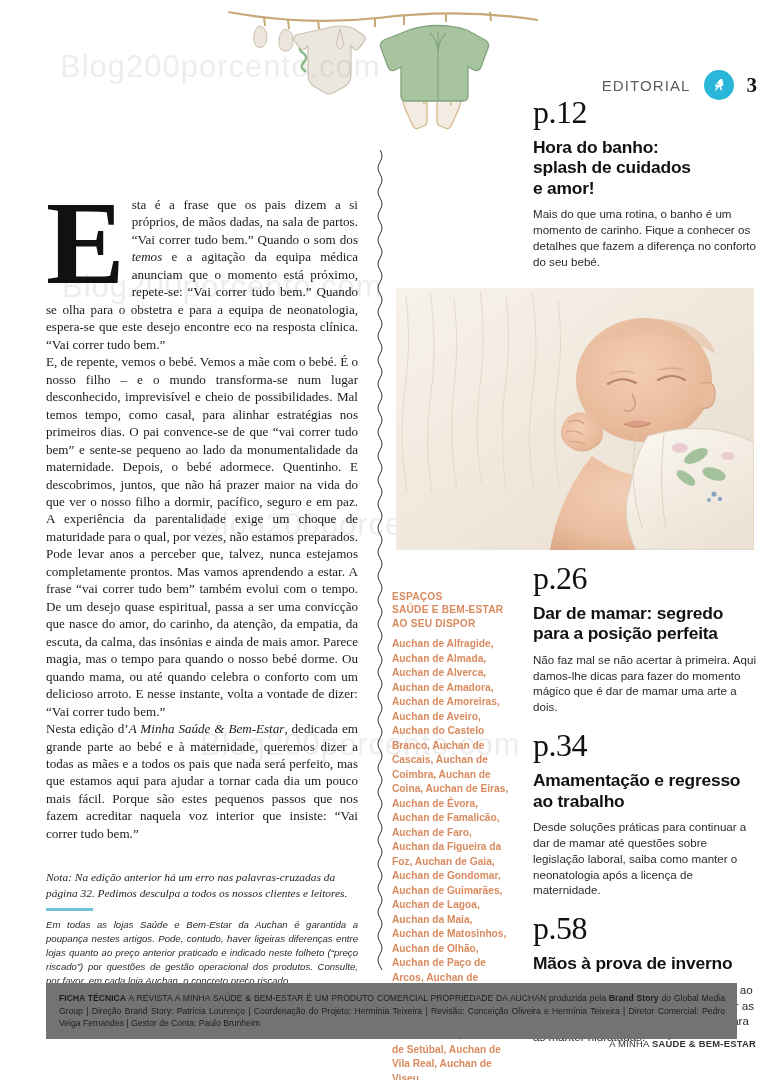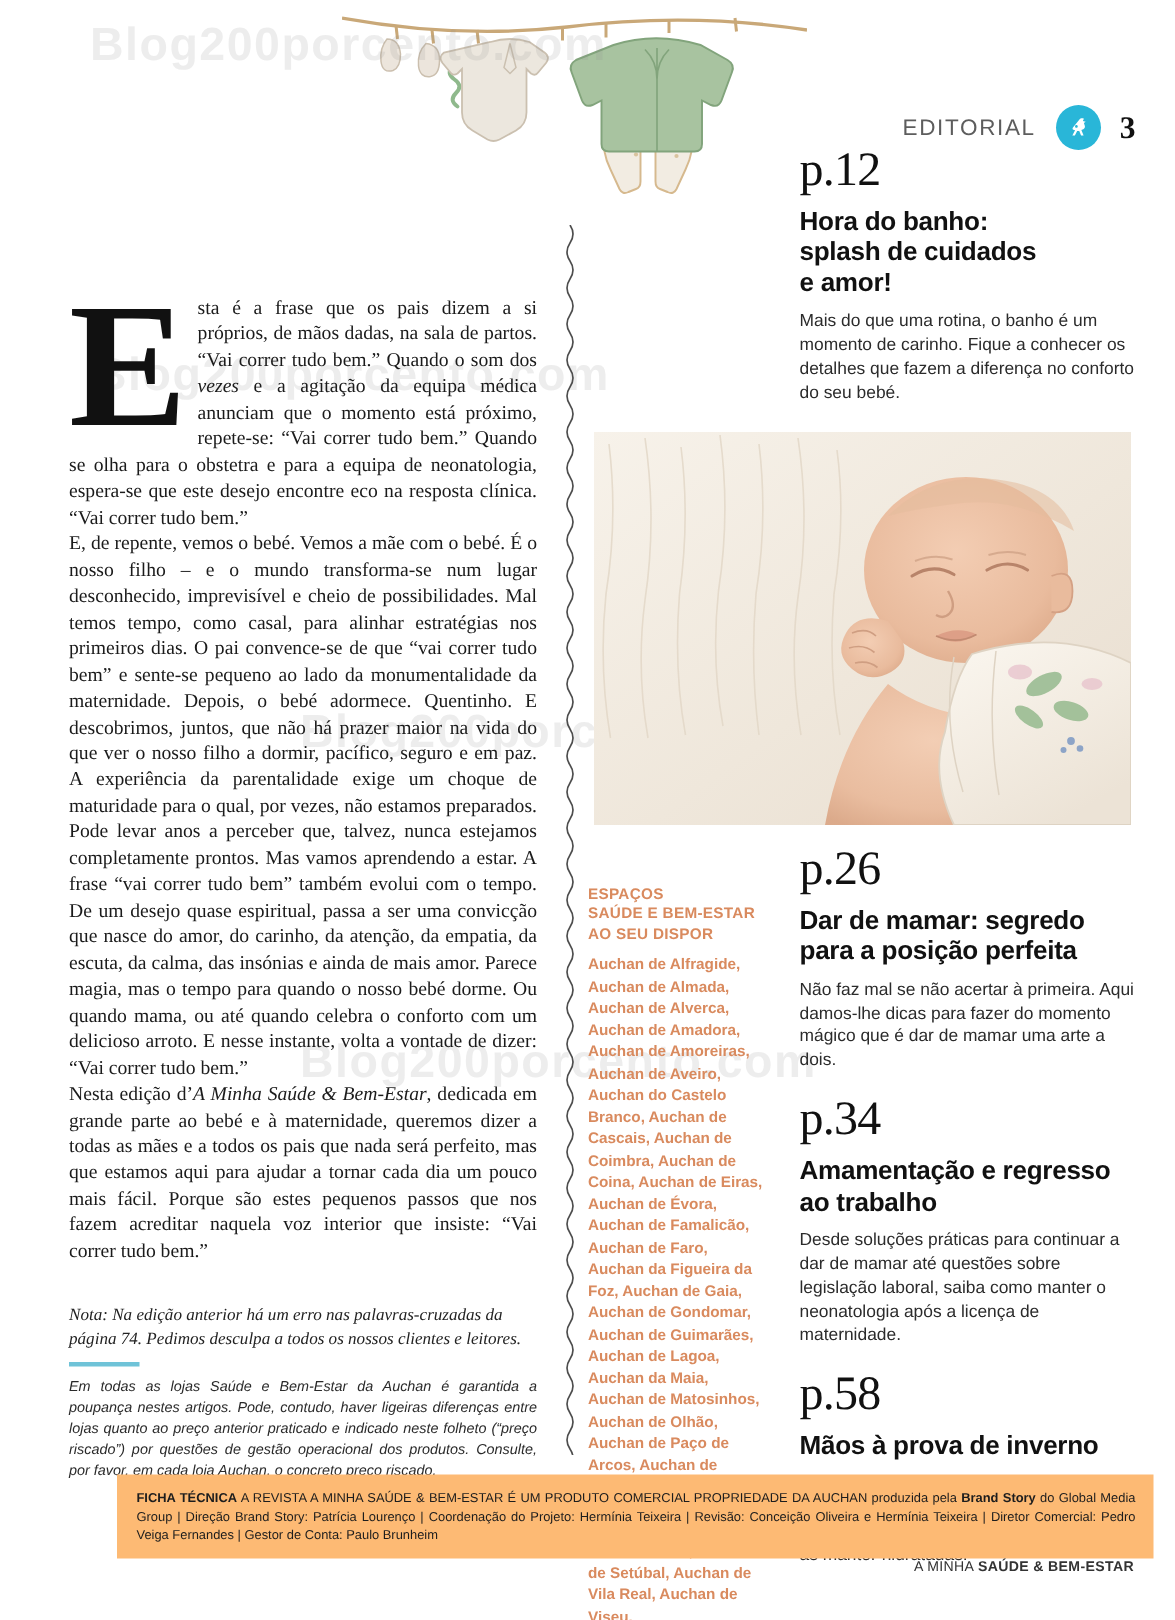--- a/index.html
+++ b/index.html
@@ -57,29 +57,29 @@
   .tsr-b{font-size:11.6px;line-height:1.37;margin-top:8px;color:#2b2b2b;}
 
   .photo{position:absolute;left:396px;top:288px;width:358px;height:262px;overflow:hidden;background:#efe7df;}
   .photo svg{display:block;}
 
   .colR2{position:absolute;left:533px;top:562px;width:224px;}
   .blk{margin-bottom:14px;}
   .blk:last-child{margin-bottom:0;}
 
   
-  .ficha{position:absolute;left:46px;top:983px;width:691px;height:56px;background:#fdba74;margin-left:32px;}
+  .ficha{position:absolute;left:46px;top:983px;width:691px;height:56px;background:#737373;}
   .ficha-in{padding:9px 12px 0 13px;font-size:8.6px;line-height:1.46;color:#1d1d1d;text-align:justify;}
   .ficha-in b{font-weight:700;}
   .foot-r{position:absolute;right:27px;top:1038px;font-size:9.4px;letter-spacing:0.25px;color:#333;}
   .foot-r b{font-weight:700;}
 
   
-  .wm{position:absolute;font-family:"Liberation Sans",sans-serif;font-weight:700;
-      color:rgba(140,140,140,0.16);white-space:nowrap;pointer-events:none;letter-spacing:1px;}
+  .wm{position:absolute;font-family:"Liberation Sans",sans-serif;font-weight:400;
+      color:rgba(140,140,140,0.16);white-space:nowrap;pointer-events:none;letter-spacing:1px;margin-top:37px;}
 </style>
 </head>
 <body>
 
 <div class="page">
 
   <div class="illus">
     <svg width="310" height="152" viewBox="0 0 310 152">
       <path d="M0 16 Q 78 30 150 22 Q 232 12 310 24" fill="none" stroke="#c9a878" stroke-width="2.2"></path>
       <g stroke="#c9a878" stroke-width="2" fill="none">
@@ -147,27 +147,27 @@
         <path d="M8.6 8.4c.5 0 .9.4.9.9s-.4.9-.9.9-.9-.4-.9-.9.4-.9.9-.9z" fill="#29b6d8"></path>
       </svg>
     </span>
     <span class="hdr-page">3</span>
   </div>
 
 
   <div class="colL">
     <span class="dropcap">E</span>
     <div class="body" id="bodytext">
-        <p>sta é a frase que os pais dizem a si próprios, de mãos dadas, na sala de partos. “Vai correr tudo bem.” Quando o som dos <em>vezes</em> e a agitação da equipa médica anunciam que o momento está próximo, repete-se: “Vai correr tudo bem.” Quando se olha para o obstetra e para a equipa de neonatologia, espera-se que este desejo encontre eco na resposta clínica. “Vai correr tudo bem.”</p>
+        <p>sta é a frase que os pais dizem a si próprios, de mãos dadas, na sala de partos. “Vai correr tudo bem.” Quando o som dos <em>temos</em> e a agitação da equipa médica anunciam que o momento está próximo, repete-se: “Vai correr tudo bem.” Quando se olha para o obstetra e para a equipa de neonatologia, espera-se que este desejo encontre eco na resposta clínica. “Vai correr tudo bem.”</p>
         <p>E, de repente, vemos o bebé. Vemos a mãe com o bebé. É o nosso filho – e o mundo transforma-se num lugar desconhecido, imprevisível e cheio de possibilidades. Mal temos tempo, como casal, para alinhar estratégias nos primeiros dias. O pai convence-se de que “vai correr tudo bem” e sente-se pequeno ao lado da monumentalidade da maternidade. Depois, o bebé adormece. Quentinho. E descobrimos, juntos, que não há prazer maior na vida do que ver o nosso filho a dormir, pacífico, seguro e em paz. A experiência da parentalidade exige um choque de maturidade para o qual, por vezes, não estamos preparados. Pode levar anos a perceber que, talvez, nunca estejamos completamente prontos. Mas vamos aprendendo a estar. A frase “vai correr tudo bem” também evolui com o tempo. De um desejo quase espiritual, passa a ser uma convicção que nasce do amor, do carinho, da atenção, da empatia, da escuta, da calma, das insónias e ainda de mais amor. Parece magia, mas o tempo para quando o nosso bebé dorme. Ou quando mama, ou até quando celebra o conforto com um delicioso arroto. E nesse instante, volta a vontade de dizer: “Vai correr tudo bem.”</p>
         <p>Nesta edição d’<em>A Minha Saúde &amp; Bem-Estar</em>, dedicada em grande parte ao bebé e à maternidade, queremos dizer a todas as mães e a todos os pais que nada será perfeito, mas que estamos aqui para ajudar a tornar cada dia um pouco mais fácil. Porque são estes pequenos passos que nos fazem acreditar naquela voz interior que insiste: “Vai correr tudo bem.”</p>
       </div>
   </div>
 
-  <div class="nota" id="nota">Nota: Na edição anterior há um erro nas palavras-cruzadas da página 74. Pedimos desculpa a todos os nossos clientes e leitores.</div>
+  <div class="nota" id="nota">Nota: Na edição anterior há um erro nas palavras-cruzadas da página 32. Pedimos desculpa a todos os nossos clientes e leitores.</div>
   <div class="rule-cy"></div>
   <div class="disc" id="disc">Em todas as lojas Saúde e Bem-Estar da Auchan é garantida a poupança nestes artigos. Pode, contudo, haver ligeiras diferenças entre lojas quanto ao preço anterior praticado e indicado neste folheto (“preço riscado”) por questões de gestão operacional dos produtos. Consulte, por favor, em cada loja Auchan, o concreto preço riscado.</div>
 
   <div class="wavy">
     <svg width="12" height="820" viewBox="0 0 12 820" preserveAspectRatio="none">
       <path id="wavepath" fill="none" stroke="#4d4d4d" stroke-width="1.1" d="M6 0 q4 6 0 12 q-4 6 0 12 q4 6 0 12 q-4 6 0 12 q4 6 0 12 q-4 6 0 12 q4 6 0 12 q-4 6 0 12 q4 6 0 12 q-4 6 0 12 q4 6 0 12 q-4 6 0 12 q4 6 0 12 q-4 6 0 12 q4 6 0 12 q-4 6 0 12 q4 6 0 12 q-4 6 0 12 q4 6 0 12 q-4 6 0 12 q4 6 0 12 q-4 6 0 12 q4 6 0 12 q-4 6 0 12 q4 6 0 12 q-4 6 0 12 q4 6 0 12 q-4 6 0 12 q4 6 0 12 q-4 6 0 12 q4 6 0 12 q-4 6 0 12 q4 6 0 12 q-4 6 0 12 q4 6 0 12 q-4 6 0 12 q4 6 0 12 q-4 6 0 12 q4 6 0 12 q-4 6 0 12 q4 6 0 12 q-4 6 0 12 q4 6 0 12 q-4 6 0 12 q4 6 0 12 q-4 6 0 12 q4 6 0 12 q-4 6 0 12 q4 6 0 12 q-4 6 0 12 q4 6 0 12 q-4 6 0 12 q4 6 0 12 q-4 6 0 12 q4 6 0 12 q-4 6 0 12 q4 6 0 12 q-4 6 0 12 q4 6 0 12 q-4 6 0 12 q4 6 0 12 q-4 6 0 12 q4 6 0 12 q-4 6 0 12 q4 6 0 12 q-4 6 0 12 q4 6 0 12 q-4 6 0 12 q4 6 0 12 q-4 6 0 12"></path>
     </svg>
   </div>
 
   <div class="colM">

